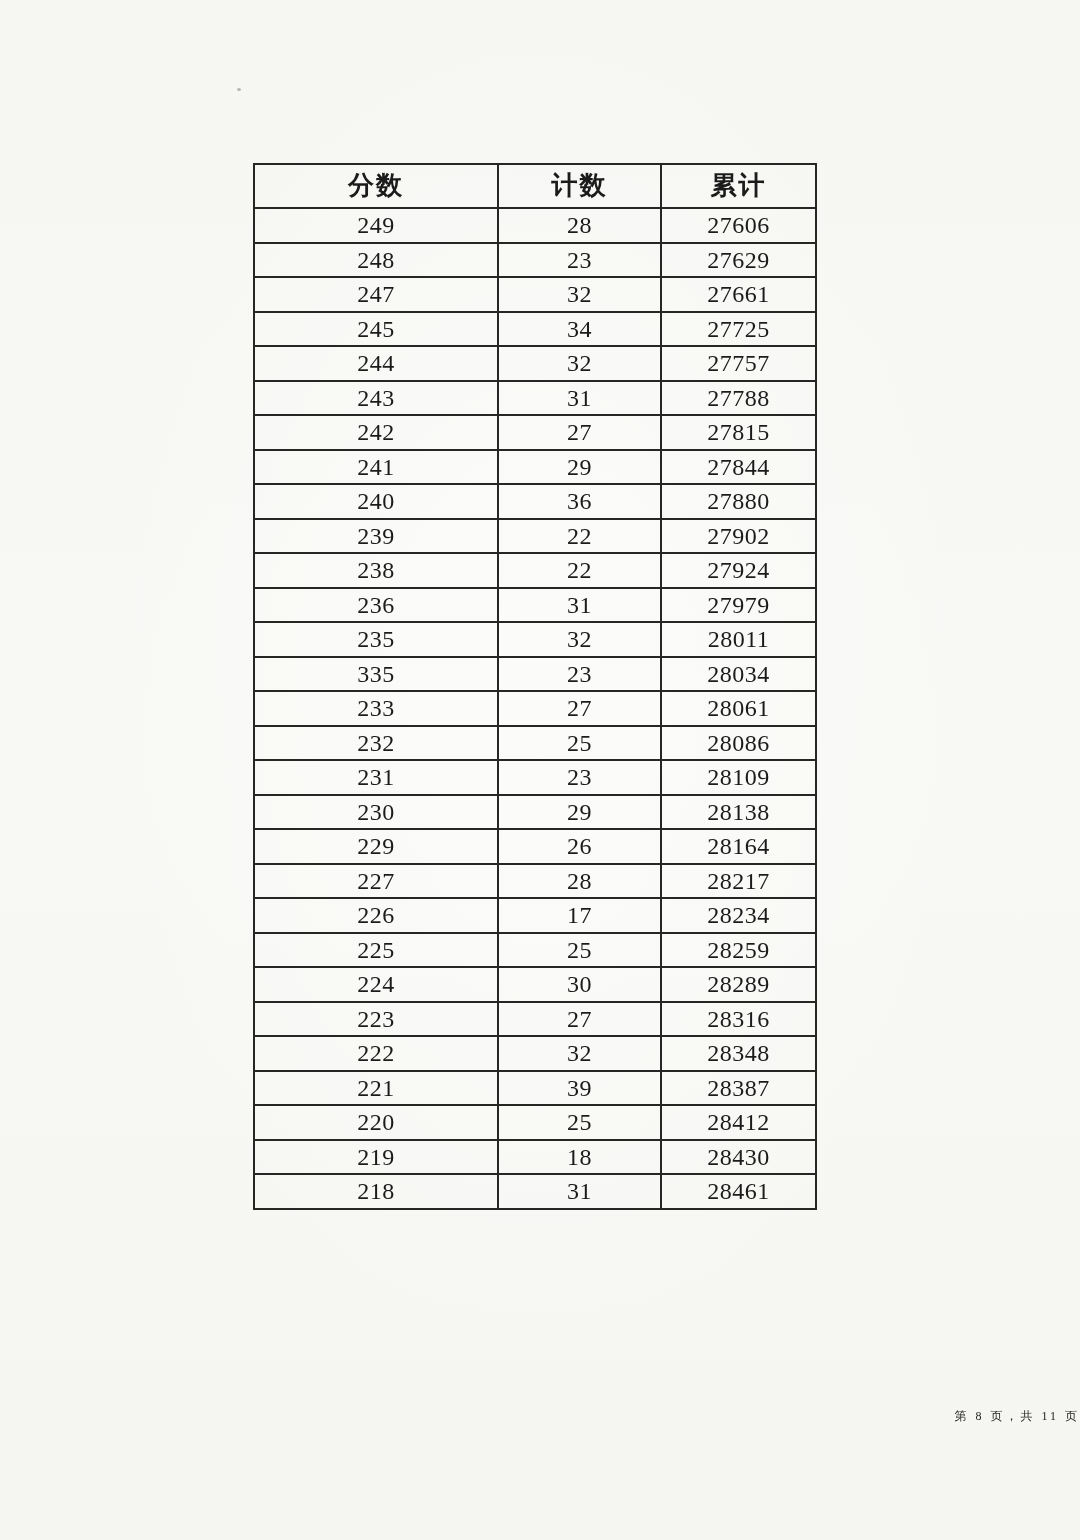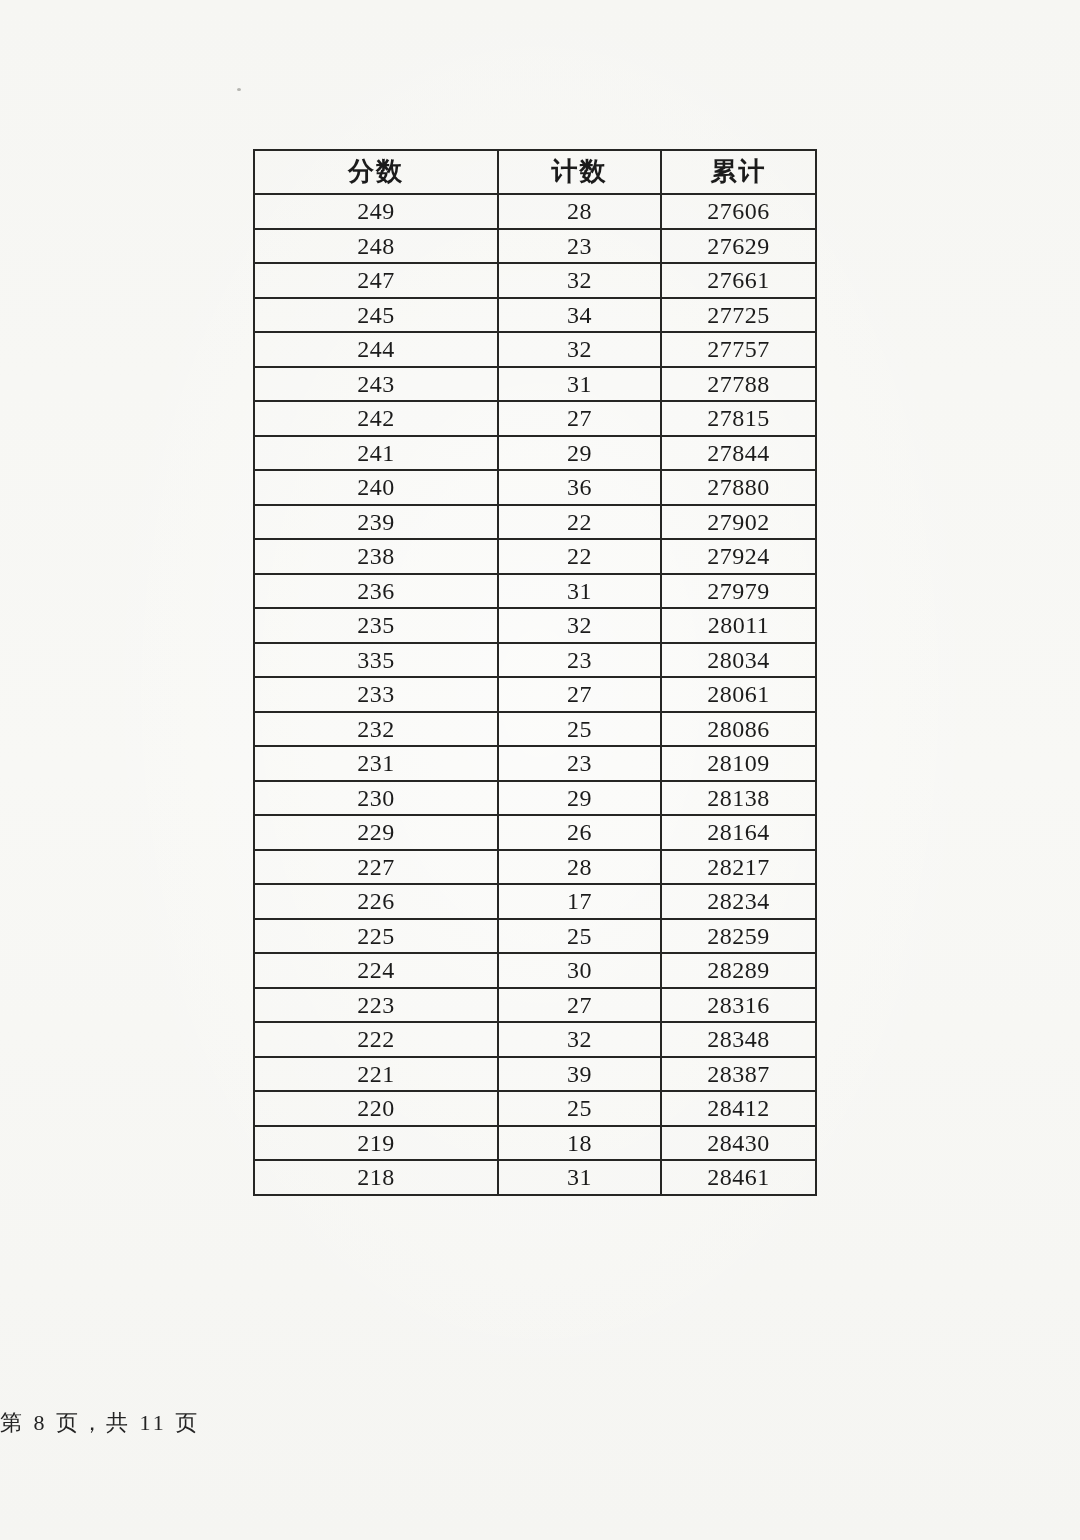--- a/index.html
+++ b/index.html
@@ -29,21 +29,21 @@
     top: 88px;
     width: 4px;
     height: 3px;
     background: #9a9a94;
     border-radius: 50%;
     opacity: 0.7;
   }
   table.score-table {
     position: absolute;
     left: 253px;
-    top: 149px;
+    top: 163px;
     width: 562px;
     border-collapse: collapse;
     table-layout: fixed;
     background: transparent;
   }
   .score-table th,
   .score-table td {
     border: 2px solid #262624;
     text-align: center;
     vertical-align: middle;
@@ -65,22 +65,22 @@
   }
   .col-score  { width: 244px; }
   .col-count  { width: 163px; }
   .col-cumul  { width: 155px; }
 
   .page-footer {
     position: absolute;
     left: 0;
     top: 1408px;
     width: 100%;
-    text-align: left;
-    font-size: 22px;
+    text-align: right;
+    font-size: 12px;
     letter-spacing: 3px;
     color: #232323;
     font-weight: 400;
   }
 </style>
 </head>
 <body>
 
 <div class="scan-page"></div>
 <div class="scan-speck"></div>

